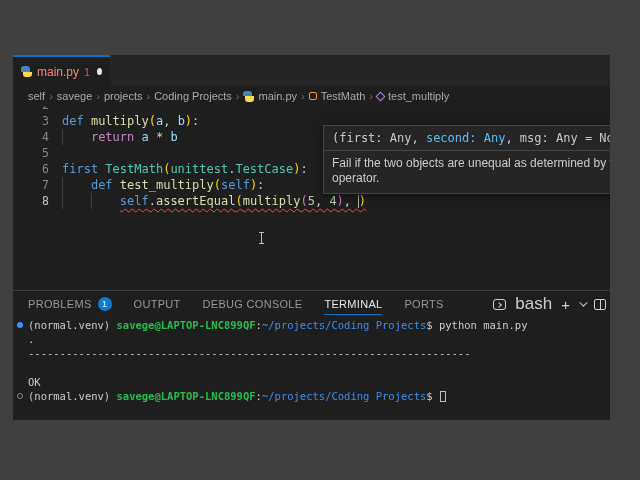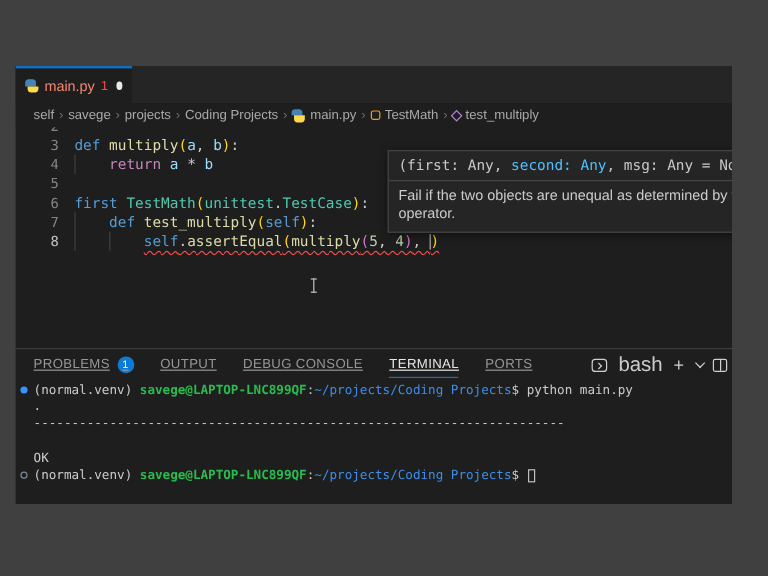--- a/index.html
+++ b/index.html
@@ -70,21 +70,21 @@
                        padding:5px 8px; white-space:pre; }
   #tooltip-divider { height:1px; background:#454545; }
   #tooltip-desc { font-size:12px; color:#cccccc; padding:5px 8px 7px 8px; line-height:15px; width:352px; }
 
   
   #panel-divider { position:absolute; left:0; top:235px; width:100%; height:1px; background:rgba(255,255,255,.14); }
   #panel-header { position:absolute; left:0; top:236px; width:100%; height:26px;
                   display:flex; align-items:center; padding:0 4px 0 15px; }
   #panel-tabs { display:flex; align-items:center; gap:22px; flex:1; }
   .panel-tab { font-size:11px; letter-spacing:.3px; color:#969696; display:flex; align-items:center;
-               gap:6px; cursor:pointer; padding:5px 0 4px 0; border-bottom:1.5px solid transparent;text-decoration:underline; }
+               gap:6px; cursor:pointer; padding:5px 0 4px 0; border-bottom:1.5px solid transparent; }
   .panel-tab.active { color:#e7e7e7; border-bottom-color:#0e70c0; }
   .panel-badge { min-width:14px; height:14px; border-radius:50%; background:#0e7ad3; color:#fff;
                  font-size:9px; display:flex; align-items:center; justify-content:center; }
   #panel-actions { display:flex; align-items:center; gap:9px; color:#cccccc; }
   .shell-label { font-size:17px; color:#cccccc; }
   .icon-terminal { width:13px; height:11px; border:1px solid #cfcfcf; border-radius:3px; position:relative; display:inline-block; }
   .icon-terminal::before { content:""; position:absolute; left:2.5px; top:3px; width:3px; height:3px;
                            border-right:1px solid #cfcfcf; border-bottom:1px solid #cfcfcf; transform:rotate(-45deg); }
   .icon-plus { font-size:15px; color:#cfcfcf; line-height:1; cursor:pointer; }
   .icon-chev { width:6px; height:6px; border-right:1.3px solid #cfcfcf; border-bottom:1.3px solid #cfcfcf;

